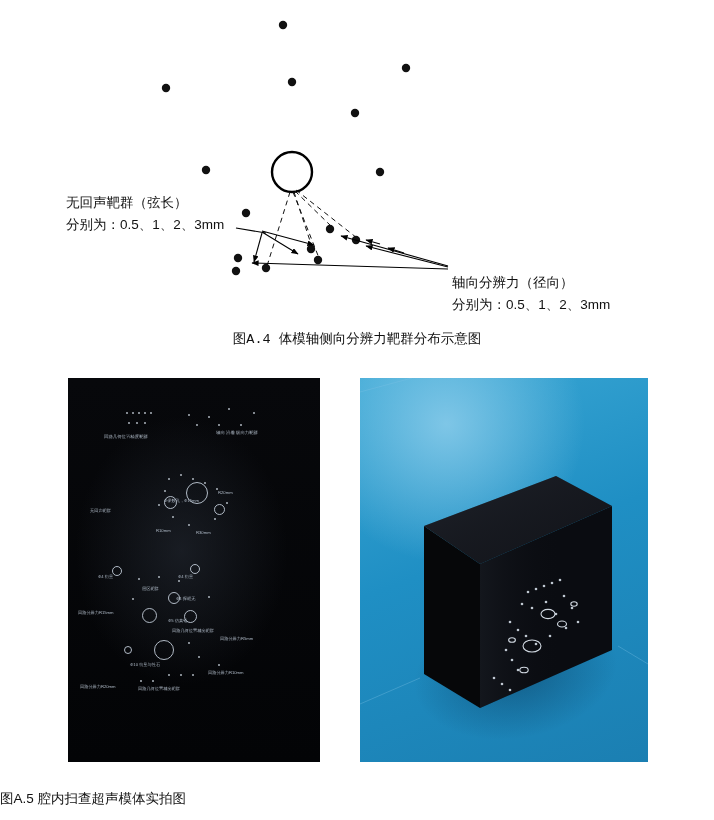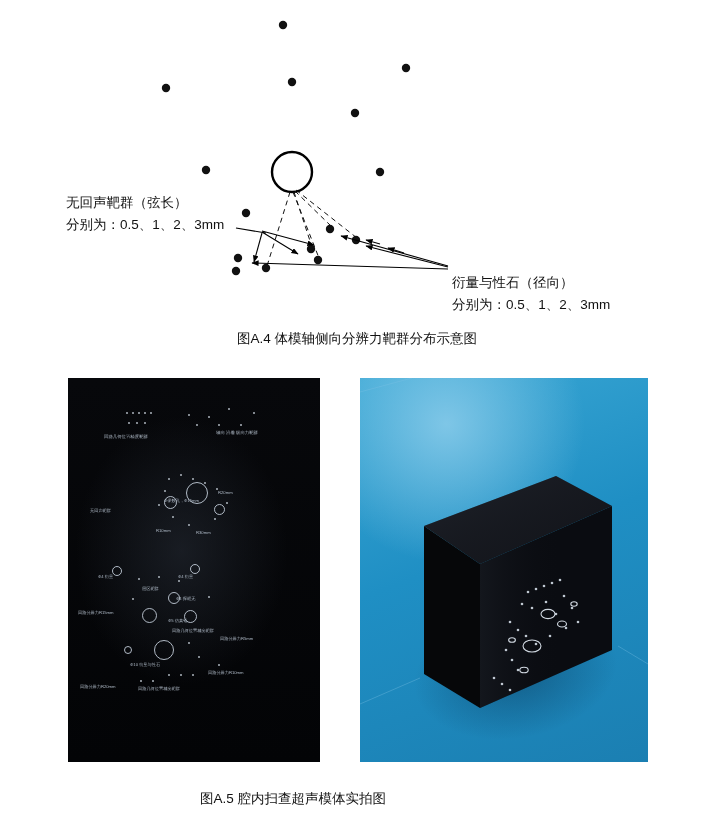--- a/index.html
+++ b/index.html
@@ -48,20 +48,21 @@
   }
   .caption {
     position: absolute;
     width: 714px;
     text-align: center;
     font-size: 13.5px;
     color: #111111;
   }
   #caption-a4 {
     top: 330px;
+    font-family: Liberation Mono, monospace;
   }
 
   
   #photos {
     position: absolute;
     left: 0;
     top: 378px;
     width: 714px;
     height: 392px;
   }
@@ -127,21 +128,21 @@
     width: 72%;
     height: 34%;
     background: radial-gradient(ellipse at 50% 50%, rgba(10,60,95,0.55), rgba(20,110,160,0) 70%);
     transform: rotate(-10deg);
   }
 
   #caption-a5 {
     position: absolute;
     top: 790px;
     width: 586px;
-    text-align: center;
+    text-align: left;
     font-size: 13.5px;
   }
 </style>
 </head>
 <body>
 
 <div id="figure-a4">
 
   <svg id="a4-canvas" viewBox="0 0 714 320">
     <defs>
@@ -196,21 +197,21 @@
       <line x1="380" y1="244" x2="366" y2="240"></line>
     </g>
   </svg>
 
   <div class="a4-label" id="label-lateral">
     <div>无回声靶群（弦长）</div>
     <div>分别为：0.5、1、2、3mm</div>
   </div>
 
   <div class="a4-label" id="label-axial">
-    <div>衍量与性石（径向）</div>
+    <div>轴向分辨力（径向）</div>
     <div>分别为：0.5、1、2、3mm</div>
   </div>
 
   <div class="caption" id="caption-a4">图A.4 体模轴侧向分辨力靶群分布示意图</div>
 </div>
 
 <div id="photos">
 
   <div id="photo-scan">
     <div class="scan-inner"></div>

